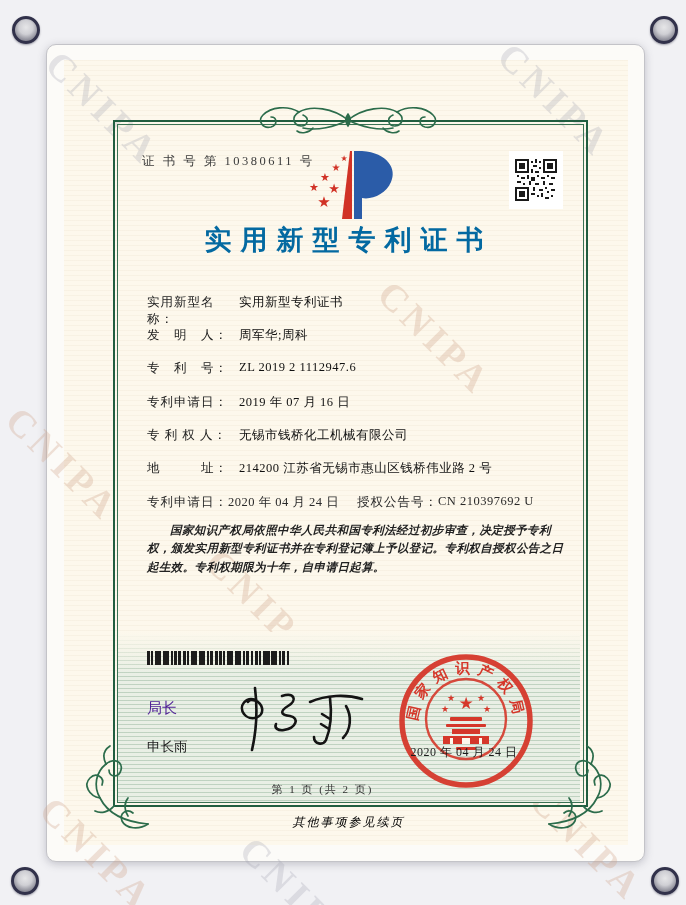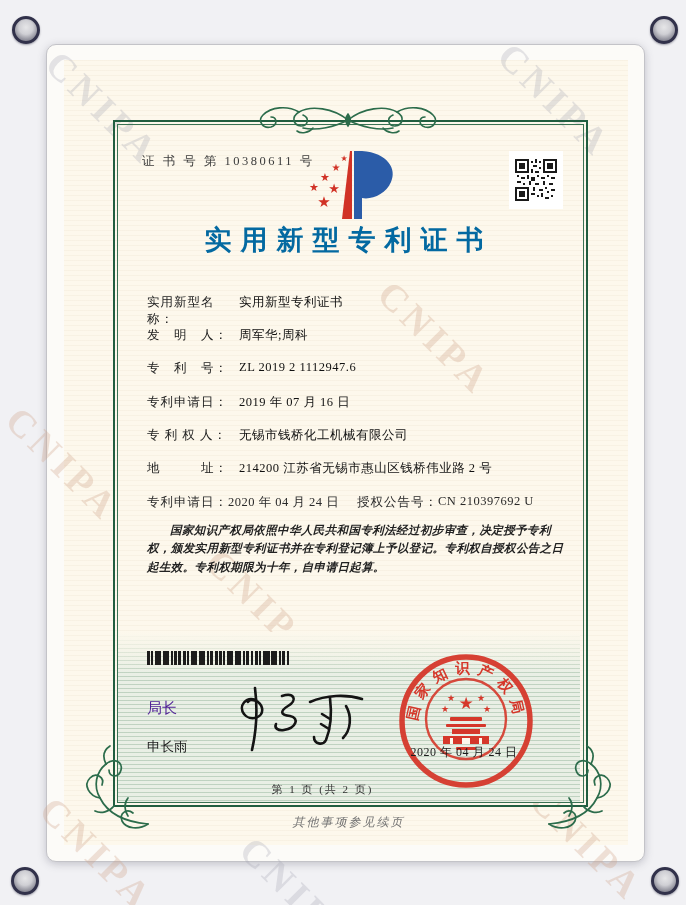--- a/index.html
+++ b/index.html
@@ -55,21 +55,21 @@
            background-image:repeating-linear-gradient(90deg,#1c1c1c 0 2px,rgba(0,0,0,0) 2px 4px),
                             repeating-linear-gradient(90deg,#1c1c1c 0 3px,rgba(0,0,0,0) 3px 9px),
                             repeating-linear-gradient(90deg,rgba(0,0,0,0) 0 5px,#1c1c1c 5px 6px,rgba(0,0,0,0) 6px 13px);}
   
   .director-title{position:absolute;left:147px;top:699px;font-size:15px;font-family:Liberation Sans, sans-serif;color:#4c1d95;}
   .director-name{position:absolute;left:147px;top:738px;font-size:13.5px;font-family:"Liberation Sans",sans-serif;color:#1d1d1d;}
   .signature{position:absolute;left:222px;top:682px;}
   .seal{position:absolute;left:396px;top:651px;}
   .page-info{position:absolute;left:113px;top:782px;width:419px;text-align:center;font-size:11px;letter-spacing:2px;color:#333;}
   .note{position:absolute;left:113px;top:814px;width:471px;text-align:center;font-size:12px;
-        font-style:italic;letter-spacing:2px;color:#737373;}
+        font-style:italic;letter-spacing:2px;color:#000000;}
   .orn{position:absolute;pointer-events:none;}
 </style>
 </head>
 <body>
 
 <div class="stage">
 
   <div class="screw" style="left:12px;top:16px;"></div>
   <div class="screw" style="left:650px;top:16px;"></div>
   <div class="screw" style="left:11px;top:867px;"></div>

